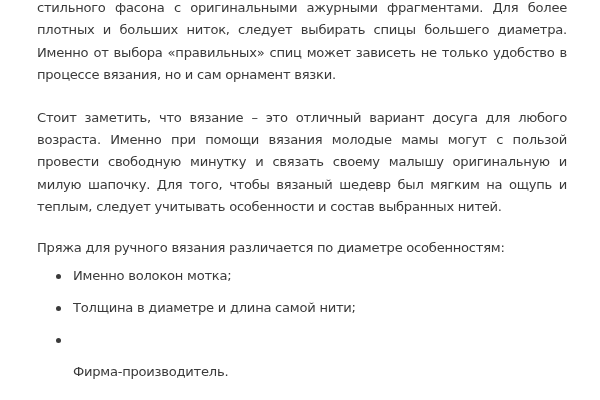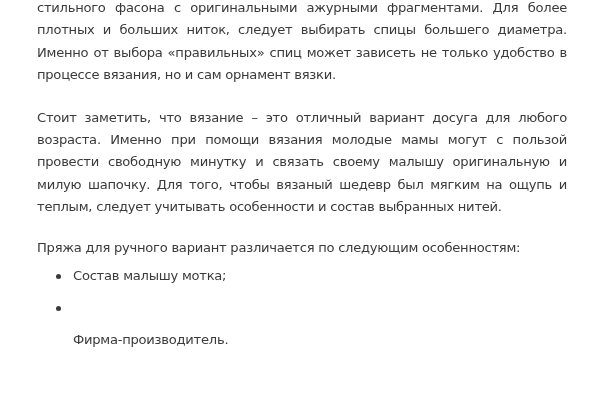--- a/index.html
+++ b/index.html
@@ -53,25 +53,29 @@
       border-radius: 50%;
       background: #3a3a3a;
     }
   </style>
 </head>
 <body>
 
 <div class="article">
   <p class="p1">стильного фасона с оригинальными ажурными фрагментами. Для более плотных и больших ниток, следует выбирать спицы большего диаметра. Именно от выбора «правильных» спиц может зависеть не только удобство в процессе вязания, но и сам орнамент вязки.</p>
   <p class="p2">Стоит заметить, что вязание – это отличный вариант досуга для любого возраста. Именно при помощи вязания молодые мамы могут с пользой провести свободную минутку и связать своему малышу оригинальную и милую шапочку. Для того, чтобы вязаный шедевр был мягким на ощупь и теплым, следует учитывать особенности и состав выбранных нитей.</p>
-  <p class="p3">Пряжа для ручного вариант различается по следующим особенностям:</p>
+  <p class="p3">Пряжа для ручного вязания различается по диаметре особенностям:</p>
   <ul>
     <li>
       <span class="bullet"></span>
-      <span>Состав малышу мотка;</span>
+      <span>Именно волокон мотка;</span>
+    </li>
+    <li>
+      <span class="bullet"></span>
+      <span>Толщина в диаметре и длина самой нити;</span>
     </li>
     <li>
       <span class="bullet"></span>
     </li>
     <li>
       
       <span>Фирма-производитель.</span>
     </li>
   </ul>
 

